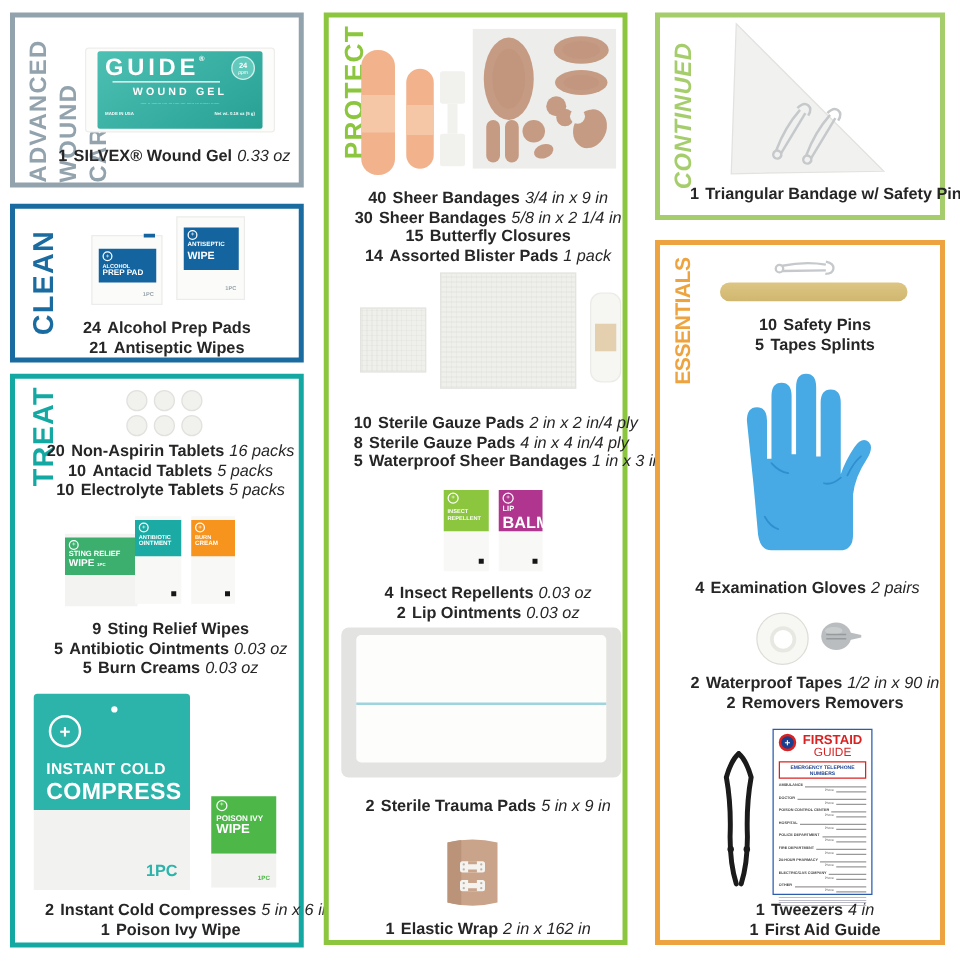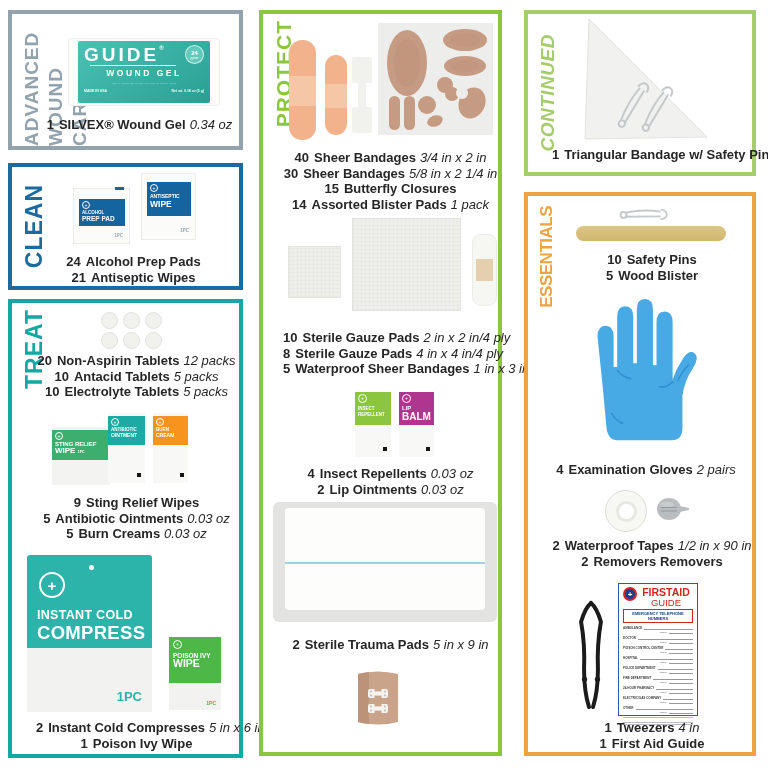--- a/index.html
+++ b/index.html
@@ -62,21 +62,21 @@
       <div style="height:1px;background:#fff;width:72%;margin:1px 0 2px 6px;"></div>
       <div style="text-align:center;font-size:8.5px;font-weight:700;letter-spacing:2.5px;">WOUND GEL</div>
       <div style="text-align:center;font-size:3.5px;opacity:.9;margin-top:3px;white-space:nowrap;overflow:hidden;">∙∙∙∙∙ ∙∙  ∙∙∙∙∙∙∙∙  ∙∙∙∙ ∙∙∙ ∙∙∙∙∙ ∙∙∙∙  ∙∙∙∙∙∙  ∙∙∙ ∙∙∙∙∙∙∙∙  ∙∙∙∙∙∙∙</div>
       <div style="display:flex;justify-content:space-between;font-size:3.5px;font-weight:700;margin-top:4px;opacity:.95;">
         <span>MADE IN USA</span>
         <span>Net wt. 0.18 oz (5 g)</span>
       </div>
     </div>
   </div>
   <div class="cap" style="left:30px;right:2px;top:103px;">
-        <div class="line"><span class="q">1</span><span class="n">SILVEX® Wound Gel</span><span class="i">0.34 oz</span></div>
+        <div class="line"><span class="q">1</span><span class="n">SILVEX® Wound Gel</span><span class="i">0.33 oz</span></div>
       </div>
 </div>
 
 <div class="box" style="left:8px;top:163px;width:235px;height:127px;border-color:#1a6b9f;">
   <div class="vwrap" style="left:8px;">
     <div class="vlabel" style="font-size:23px;letter-spacing:1px;color:#1a6b9f;">CLEAN</div>
   </div>
   <div class="pkt" style="left:61px;top:21px;width:57px;height:56px;background:#fbfbfa;">
     <div style="position:absolute;top:-2px;right:5px;width:9px;height:3px;background:#14649f;"></div>
     <div style="position:absolute;left:5px;top:10px;width:46px;height:27px;background:#14649f;color:#fff;padding:2px 3px;box-sizing:border-box;">
@@ -104,21 +104,21 @@
   <div class="vlabel" style="position:absolute;left:8px;top:6px;font-size:23px;letter-spacing:1px;color:#13a9a2;">TREAT</div>
   <div style="position:absolute;left:89px;top:9px;display:grid;grid-template-columns:repeat(3,17px);gap:3px 5px;">
     <div style="width:17px;height:17px;border-radius:50%;background:#f1f1ee;border:1px solid #e1e1de;box-sizing:border-box;"></div>
     <div style="width:17px;height:17px;border-radius:50%;background:#f1f1ee;border:1px solid #e1e1de;box-sizing:border-box;"></div>
     <div style="width:17px;height:17px;border-radius:50%;background:#f1f1ee;border:1px solid #e1e1de;box-sizing:border-box;"></div>
     <div style="width:17px;height:17px;border-radius:50%;background:#f1f1ee;border:1px solid #e1e1de;box-sizing:border-box;"></div>
     <div style="width:17px;height:17px;border-radius:50%;background:#f1f1ee;border:1px solid #e1e1de;box-sizing:border-box;"></div>
     <div style="width:17px;height:17px;border-radius:50%;background:#f1f1ee;border:1px solid #e1e1de;box-sizing:border-box;"></div>
   </div>
   <div class="cap" style="left:24px;right:2px;top:50px;">
-        <div class="line"><span class="q">20</span><span class="n">Non-Aspirin Tablets</span><span class="i">12 packs</span></div>
+        <div class="line"><span class="q">20</span><span class="n">Non-Aspirin Tablets</span><span class="i">16 packs</span></div>
         <div class="line"><span class="q">10</span><span class="n">Antacid Tablets</span><span class="i">5 packs</span></div>
         <div class="line"><span class="q">10</span><span class="n">Electrolyte Tablets</span><span class="i">5 packs</span></div>
       </div>
 
   <div class="pkt" style="left:40px;top:124px;width:58px;height:58px;background:#f3f3f1;border:none;">
     <div class="band" style="top:3px;height:30px;background:#3caf6e;">
       <span class="ci" style="width:6px;height:6px;font-size:5px;"></span>
       <div style="font-size:6px;font-weight:700;">STING RELIEF</div>
       <div style="font-size:8px;font-weight:700;line-height:.8;"><span>WIPE</span> <span style="font-size:3.5px;">1PC</span></div>
     </div>
@@ -197,21 +197,21 @@
     <circle cx="67" cy="62" r="8" fill="#c69b83"></circle>
     <circle cx="74" cy="71" r="7" fill="#c69b83"></circle>
     <ellipse cx="94" cy="80" rx="13" ry="16" fill="#c69b83" transform="rotate(25 94 80)"></ellipse>
     <circle cx="84" cy="70" r="6" fill="#ededeb"></circle>
     <rect x="11" y="73" width="11" height="34" rx="5.5" fill="#c69b83"></rect>
     <rect x="26" y="73" width="11" height="34" rx="5.5" fill="#c69b83"></rect>
     <circle cx="49" cy="82" r="9" fill="#c69b83"></circle>
     <ellipse cx="57" cy="98" rx="8" ry="5.5" fill="#c69b83" transform="rotate(-20 57 98)"></ellipse>
   </svg>
   <div class="cap" style="left:20px;right:0;top:136px;">
-        <div class="line"><span class="q">40</span><span class="n">Sheer Bandages</span><span class="i">3/4 in x 2 in</span></div>
+        <div class="line"><span class="q">40</span><span class="n">Sheer Bandages</span><span class="i">3/4 in x 9 in</span></div>
         <div class="line"><span class="q">30</span><span class="n">Sheer Bandages</span><span class="i">5/8 in x 2 1/4 in</span></div>
         <div class="line"><span class="q">15</span><span class="n">Butterfly Closures</span><span class="i"></span></div>
         <div class="line"><span class="q">14</span><span class="n">Assorted Blister Pads</span><span class="i">1 pack</span></div>
       </div>
 
   <div class="gauze" style="left:25px;top:232px;width:53px;height:52px;"></div>
   <div class="gauze" style="left:89px;top:204px;width:109px;height:93px;"></div>
   <div style="position:absolute;left:209px;top:220px;width:25px;height:72px;background:#f6f6f3;border:1px solid #ebebe8;border-radius:9px;box-sizing:border-box;">
     <div style="position:absolute;left:3px;right:3px;top:24px;height:22px;background:#e4d0ae;"></div>
   </div>
@@ -226,21 +226,21 @@
       <span class="ci" style="width:7px;height:7px;font-size:5px;"></span>
       <div style="font-size:4.5px;font-weight:700;margin-top:2px;">INSECT</div>
       <div style="font-size:4.5px;font-weight:700;">REPELLENT</div>
     </div>
     <div class="pdot"></div>
   </div>
   <div class="pkt" style="left:136px;top:378px;width:35px;height:65px;background:#f8f8f6;border:none;">
     <div class="band" style="top:0;height:33px;background:#b0358e;">
       <span class="ci" style="width:7px;height:7px;font-size:5px;"></span>
       <div style="font-size:6px;font-weight:700;margin-top:1px;">LIP</div>
-      <div style="font-size:10px;font-weight:700;line-height:.9;">BALM</div>
+      <div style="font-size:13px;font-weight:700;line-height:.9;">BALM</div>
     </div>
     <div class="pdot"></div>
   </div>
   <div class="cap" style="left:20px;right:0;top:452px;">
         <div class="line"><span class="q">4</span><span class="n">Insect Repellents</span><span class="i">0.03 oz</span></div>
         <div class="line"><span class="q">2</span><span class="n">Lip Ointments</span><span class="i">0.03 oz</span></div>
       </div>
 
   <div style="position:absolute;left:10px;top:488px;width:224px;height:120px;background:#e3e3e1;border-radius:6px;">
     <div style="position:absolute;left:12px;right:12px;top:6px;bottom:12px;background:#fdfdfc;border-radius:4px;">
@@ -266,20 +266,23 @@
     <g>
       <rect x="13" y="36" width="20" height="9" rx="2" fill="#f4f3f0"></rect>
       <rect x="19.5" y="36" width="7" height="2.4" fill="#c9a38a"></rect>
       <rect x="19.5" y="42.6" width="7" height="2.4" fill="#c9a38a"></rect>
       <circle cx="16" cy="38.5" r="0.9" fill="#bdb3a6"></circle>
           <circle cx="16" cy="42.5" r="0.9" fill="#bdb3a6"></circle>
       <circle cx="30" cy="38.5" r="0.9" fill="#bdb3a6"></circle>
           <circle cx="30" cy="42.5" r="0.9" fill="#bdb3a6"></circle>
     </g>
   </svg>
+  <div class="cap" style="left:20px;right:0;top:721px;">
+        <div class="line"><span class="q">1</span><span class="n">Elastic Wrap</span><span class="i">2 in x 162 in</span></div>
+      </div>
 </div>
 
 <div class="box" style="left:524px;top:10px;width:232px;height:166px;border-color:#a5cd6c;">
   <div class="vwrap" style="left:8px;">
     <div class="vlabel" style="font-size:19px;letter-spacing:.5px;color:#a5cd6c;font-style:italic;">CONTINUED</div>
   </div>
   <svg style="position:absolute;left:55px;top:4px;" width="125" height="124" viewBox="0 0 125 124">
     <polygon points="6,1 2,121 124,119" fill="#f1f1f0" stroke="#e2e2e0" stroke-width="1"></polygon>
     <use href="#pin" transform="translate(28,106) rotate(-58)"></use>
     <use href="#pin" transform="translate(52,110) rotate(-58)"></use>
@@ -291,21 +294,21 @@
 
 <div class="box" style="left:524px;top:192px;width:232px;height:564px;border-color:#eda440;">
   <div class="vlabel" style="position:absolute;left:8px;top:10px;font-size:17px;letter-spacing:-.5px;color:#eda440;">ESSENTIALS</div>
 
   <svg style="position:absolute;left:90px;top:10px;" width="52" height="16" viewBox="0 0 56 16">
     <use href="#pin"></use>
   </svg>
   <div style="position:absolute;left:48px;top:30px;width:150px;height:15px;border-radius:8px;background:linear-gradient(#ddc683,#d0b770);"></div>
   <div class="cap" style="left:24px;right:0;top:56px;">
         <div class="line"><span class="q">10</span><span class="n">Safety Pins</span><span class="i"></span></div>
-        <div class="line"><span class="q">5</span><span class="n">Wood Blister</span><span class="i"></span></div>
+        <div class="line"><span class="q">5</span><span class="n">Tapes Splints</span><span class="i"></span></div>
       </div>
 
   <svg style="position:absolute;left:57px;top:92px;" width="118" height="165" viewBox="0 0 132 168">
     <path fill="#47aae4" d="M14,46 Q14,34 23,34 Q32,34 32,46 L32,80 L36,80 L36,24 Q36,12 45,12 Q54,12 54,24 L54,76 L58,76 L58,16 Q58,4 67,4 Q76,4 76,16 L76,78 L80,78 L80,30 Q80,18 89,18 Q98,18 98,30 L98,94 Q102,82 110,70 Q117,60 123,65 Q128,70 121,81 Q111,96 109,112 L109,148 Q109,162 97,162 L36,162 Q26,162 24,148 L20,104 Z"></path>
     <path d="M36,84 q7,8 15,9 M98,97 q-8,7 -15,5 M104,95 q5,-11 12,-17 M30,132 q5,9 12,11" stroke="#2f8fd0" stroke-width="1.6" fill="none" stroke-linecap="round"></path>
   </svg>
   <div class="cap" style="left:12px;right:0;top:266px;">
         <div class="line"><span class="q">4</span><span class="n">Examination Gloves</span><span class="i">2 pairs</span></div>
       </div>
 

